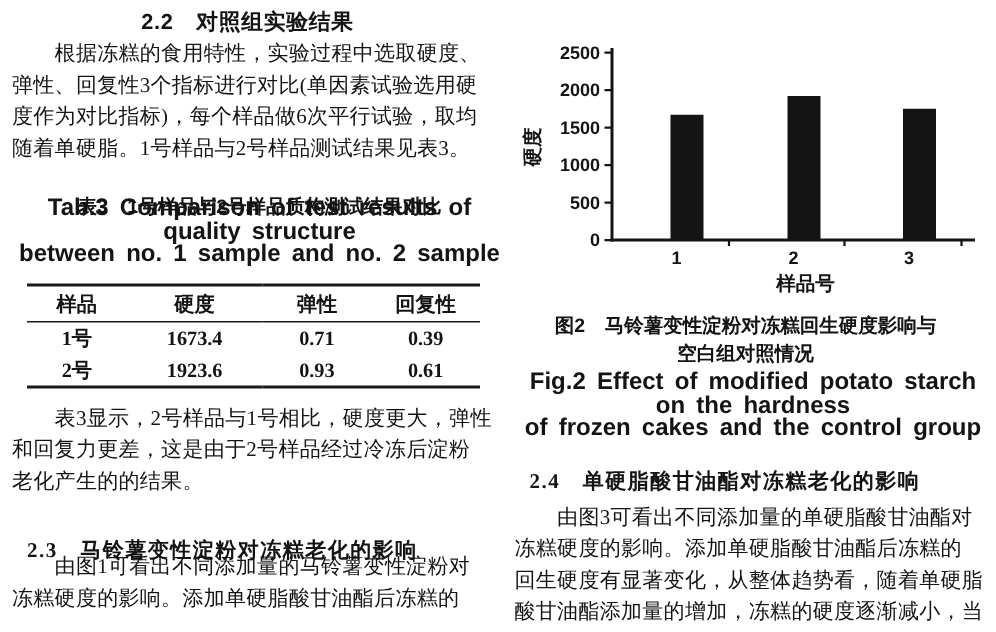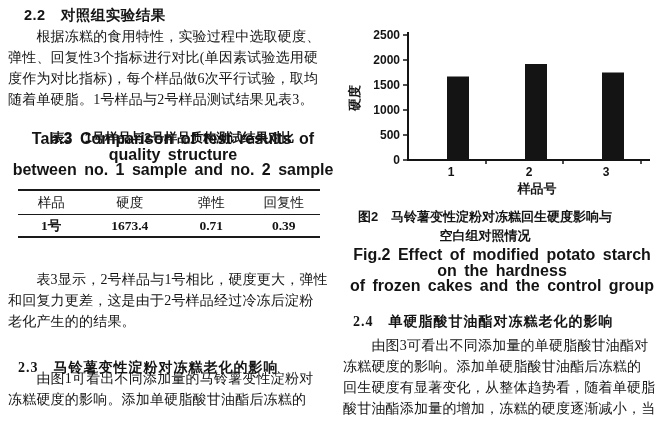--- a/index.html
+++ b/index.html
@@ -29,37 +29,37 @@
     font-family:"Liberation Sans","DejaVu Sans",sans-serif;font-weight:700;
     font-size:16px;line-height:15.5px;text-align:center;white-space:pre-line;
     word-spacing:3px;
   }
   table.tbl3{
     border-collapse:collapse;table-layout:fixed;width:302px;
     border-top:2.2px solid #1a1a1a;border-bottom:2.2px solid #1a1a1a;
   }
   table.tbl3 thead th{
     font-family:"Liberation Sans","DejaVu Sans",sans-serif;
-    font-weight:400;font-size:13.5px;text-align:center;
+    font-weight:700;font-size:13.5px;text-align:center;
     height:23px;border-bottom:1.4px solid #1a1a1a;padding:0;
   }
   table.tbl3 tbody td{
     font-weight:700;font-size:13.5px;text-align:center;height:21px;padding:0;
   }
   #chart-svg text{
     font-family:"Liberation Sans","DejaVu Sans",sans-serif;
     font-weight:700;fill:#141414;
   }
   #chart-svg text.tick{font-size:12px;}
   #chart-svg text.axlabel{font-size:13px;}
 </style>
 </head>
 <body>
 
-<h3 class="abs head-hei" style="left:24px;top:6px;width:330px;">2.2　对照组实验结果</h3>
+<h3 class="abs head-hei" style="left:0;top:6px;width:330px;text-align:center;">2.2　对照组实验结果</h3>
 
 <p class="abs para" style="left:8px;top:26px;width:330px;">　　根据冻糕的食用特性，实验过程中选取硬度、
 弹性、回复性3个指标进行对比(单因素试验选用硬
 度作为对比指标)，每个样品做6次平行试验，取均
 随着单硬脂。1号样品与2号样品测试结果见表3。</p>
 
 <div class="abs cap-zh" style="left:8px;top:128px;width:330px;">表3　1号样品与2号样品质构测试结果对比</div>
 
 <div class="abs cap-en" style="left:8px;top:131px;width:330px;">Tab.3  Comparison of test results of quality structure
 between no. 1 sample and no. 2 sample</div>
@@ -78,20 +78,26 @@
       <th>弹性</th>
       <th>回复性</th>
     </tr>
   </thead>
   <tbody>
     <tr>
       <td>1号</td>
       <td>1673.4</td>
       <td>0.71</td>
       <td>0.39</td>
+    </tr>
+    <tr>
+      <td>2号</td>
+      <td>1923.6</td>
+      <td>0.93</td>
+      <td>0.61</td>
     </tr>
   </tbody>
 </table>
 
 <p class="abs para" style="left:8px;top:269px;width:330px;">　　表3显示，2号样品与1号相比，硬度更大，弹性
 和回复力更差，这是由于2号样品经过冷冻后淀粉
 老化产生的的结果。</p>
 
 <h3 class="abs head-kai" style="left:8px;top:349px;width:330px;">2.3　马铃薯变性淀粉对冻糕老化的影响</h3>
 
@@ -119,21 +125,21 @@
     <rect x="102" y="68.5" width="22" height="83.5" fill="#141414"></rect>
     <rect x="180" y="56" width="22" height="96" fill="#141414"></rect>
     <rect x="257" y="64.5" width="22" height="87.5" fill="#141414"></rect>
     <text x="106" y="168" text-anchor="middle" class="tick">1</text>
     <text x="184" y="168" text-anchor="middle" class="tick">2</text>
     <text x="261" y="168" text-anchor="middle" class="tick">3</text>
     <text x="192" y="185" text-anchor="middle" class="axlabel">样品号</text>
     <text x="14" y="90" text-anchor="middle" class="axlabel" transform="rotate(-90 14 90)">硬度</text>
   </svg>
 
-<div class="abs cap-zh" style="left:326px;top:207px;width:318px;text-align:center;">图2　马铃薯变性淀粉对冻糕回生硬度影响与
+<div class="abs cap-zh" style="left:338px;top:207px;width:318px;text-align:center;">图2　马铃薯变性淀粉对冻糕回生硬度影响与
 空白组对照情况</div>
 
 <div class="abs cap-en" style="left:343px;top:247px;width:318px;">Fig.2  Effect of modified potato starch on the hardness
 of frozen cakes and the control group</div>
 
 <h3 class="abs head-kai" style="left:343px;top:303px;width:318px;">2.4　单硬脂酸甘油酯对冻糕老化的影响</h3>
 
 <p class="abs para" style="left:343px;top:335px;width:320px;">　　由图3可看出不同添加量的单硬脂酸甘油酯对
 冻糕硬度的影响。添加单硬脂酸甘油酯后冻糕的
 回生硬度有显著变化，从整体趋势看，随着单硬脂

